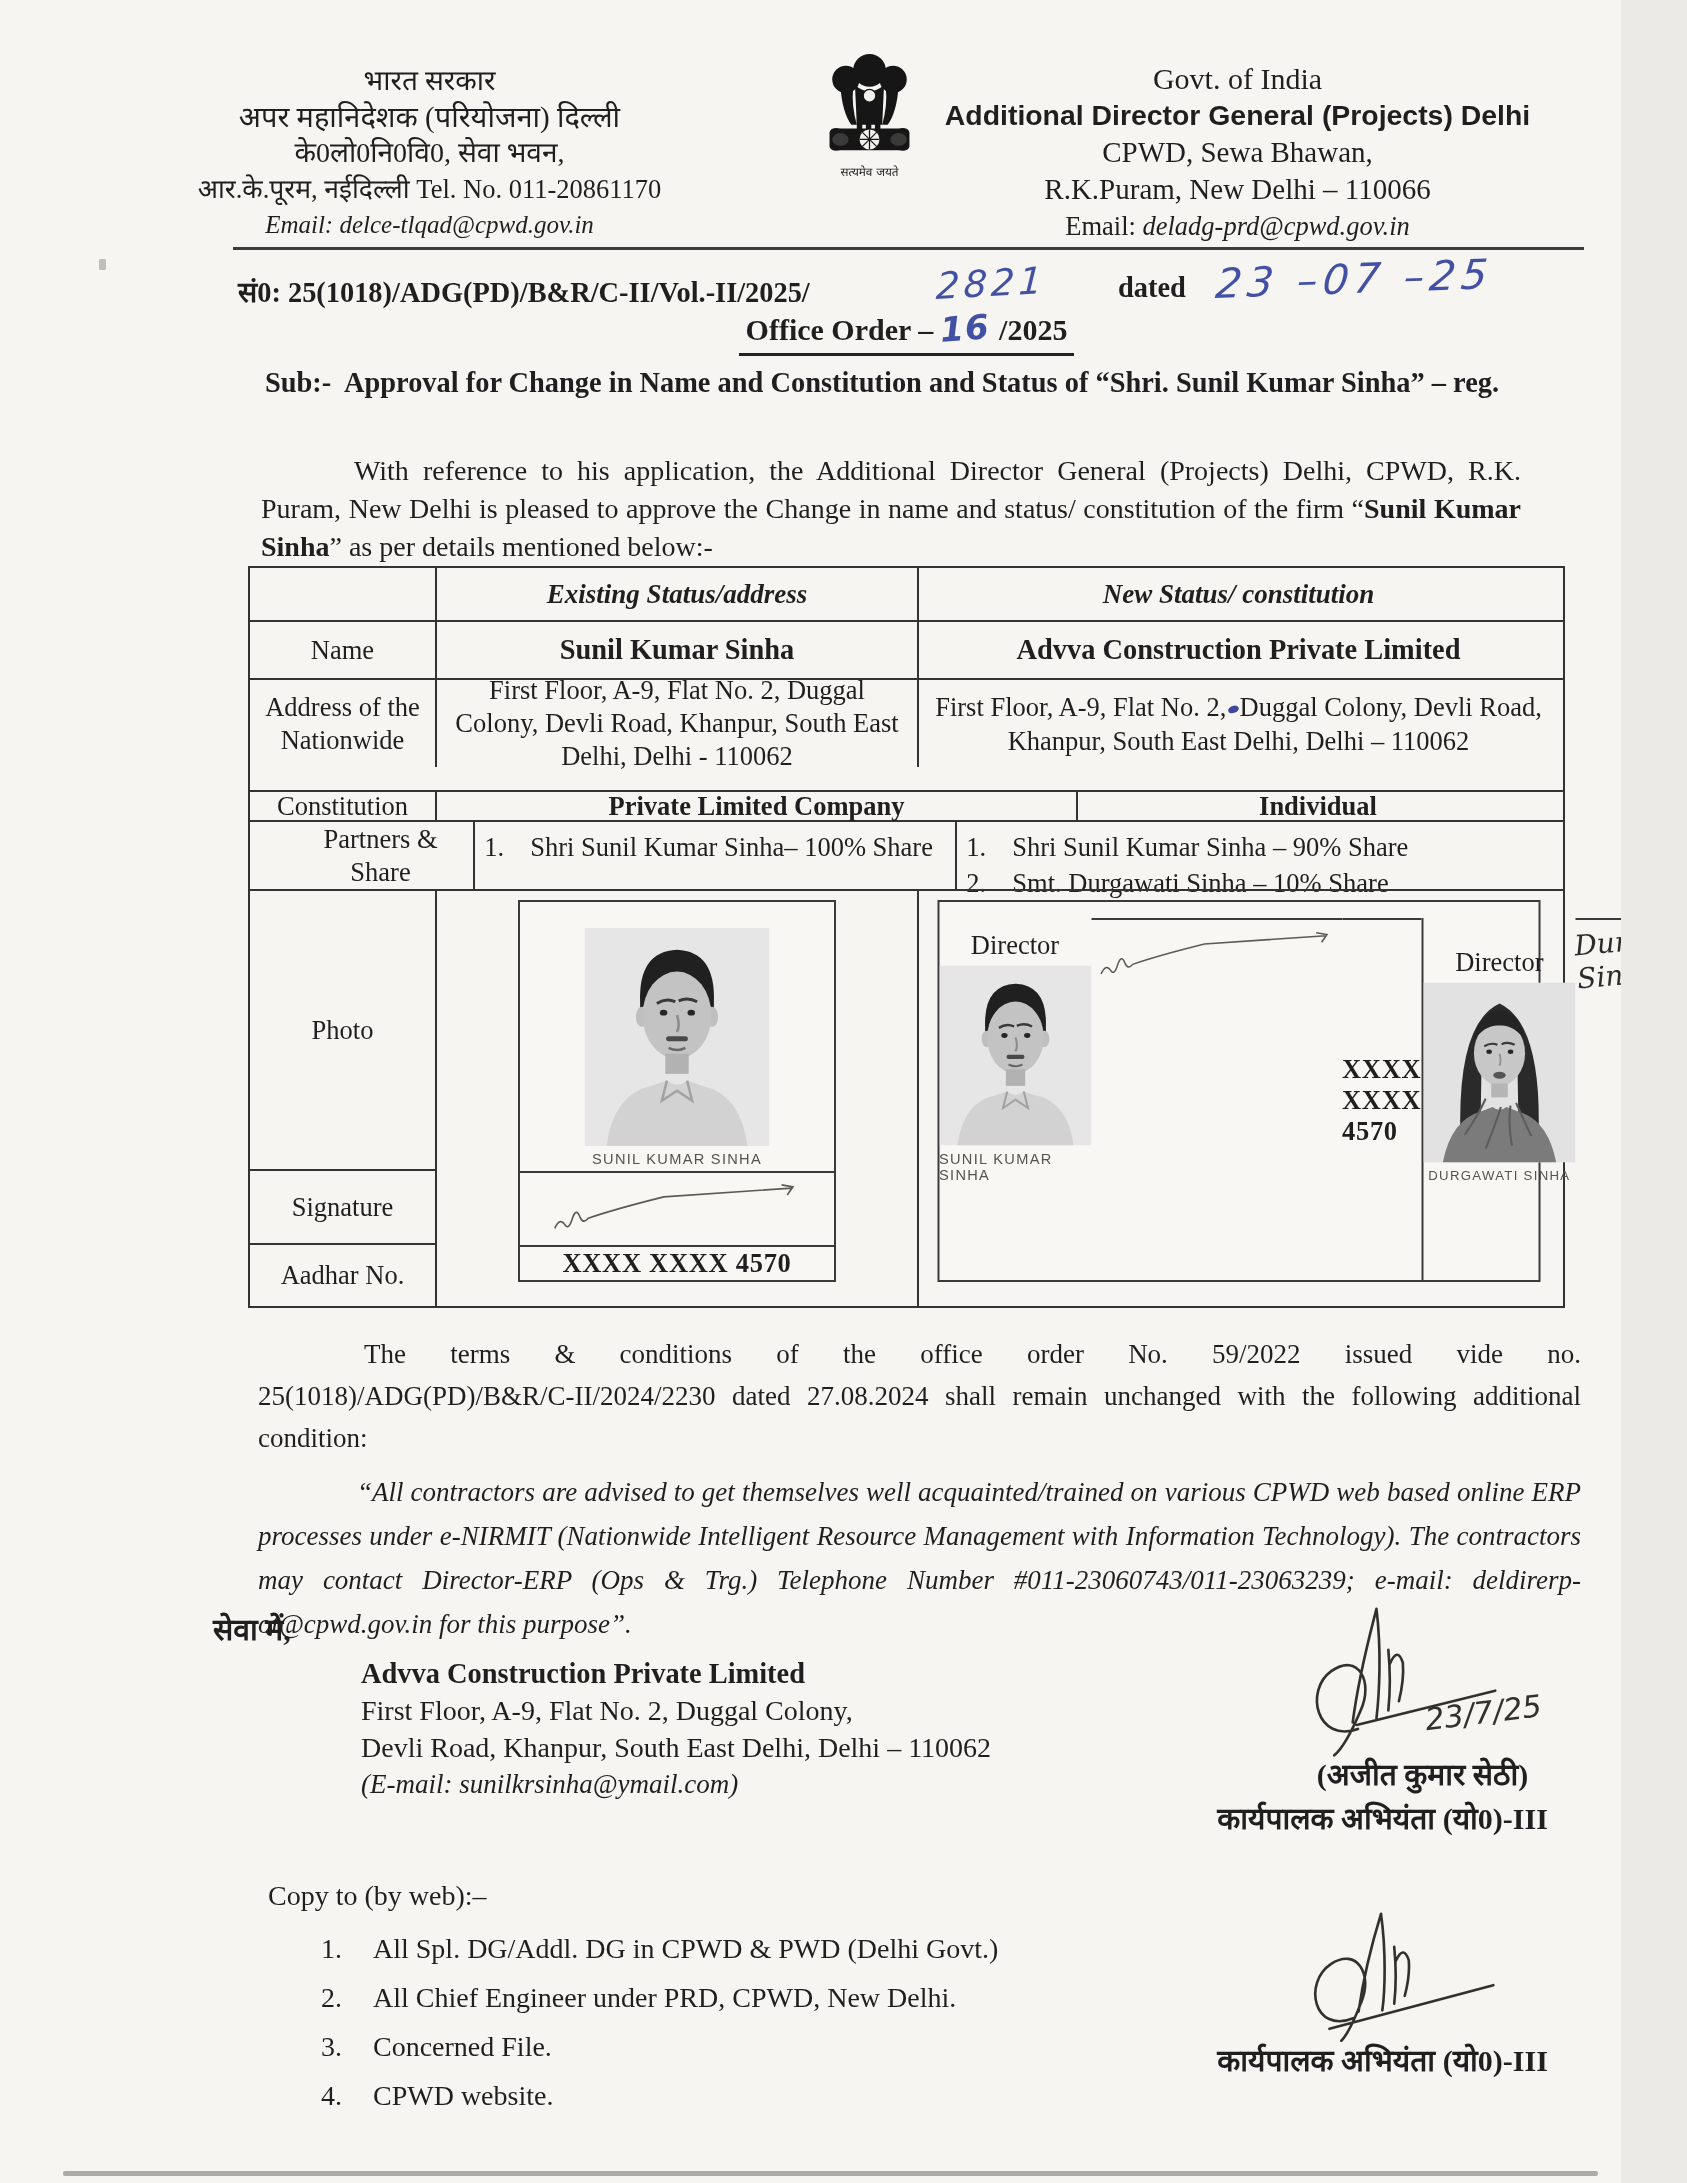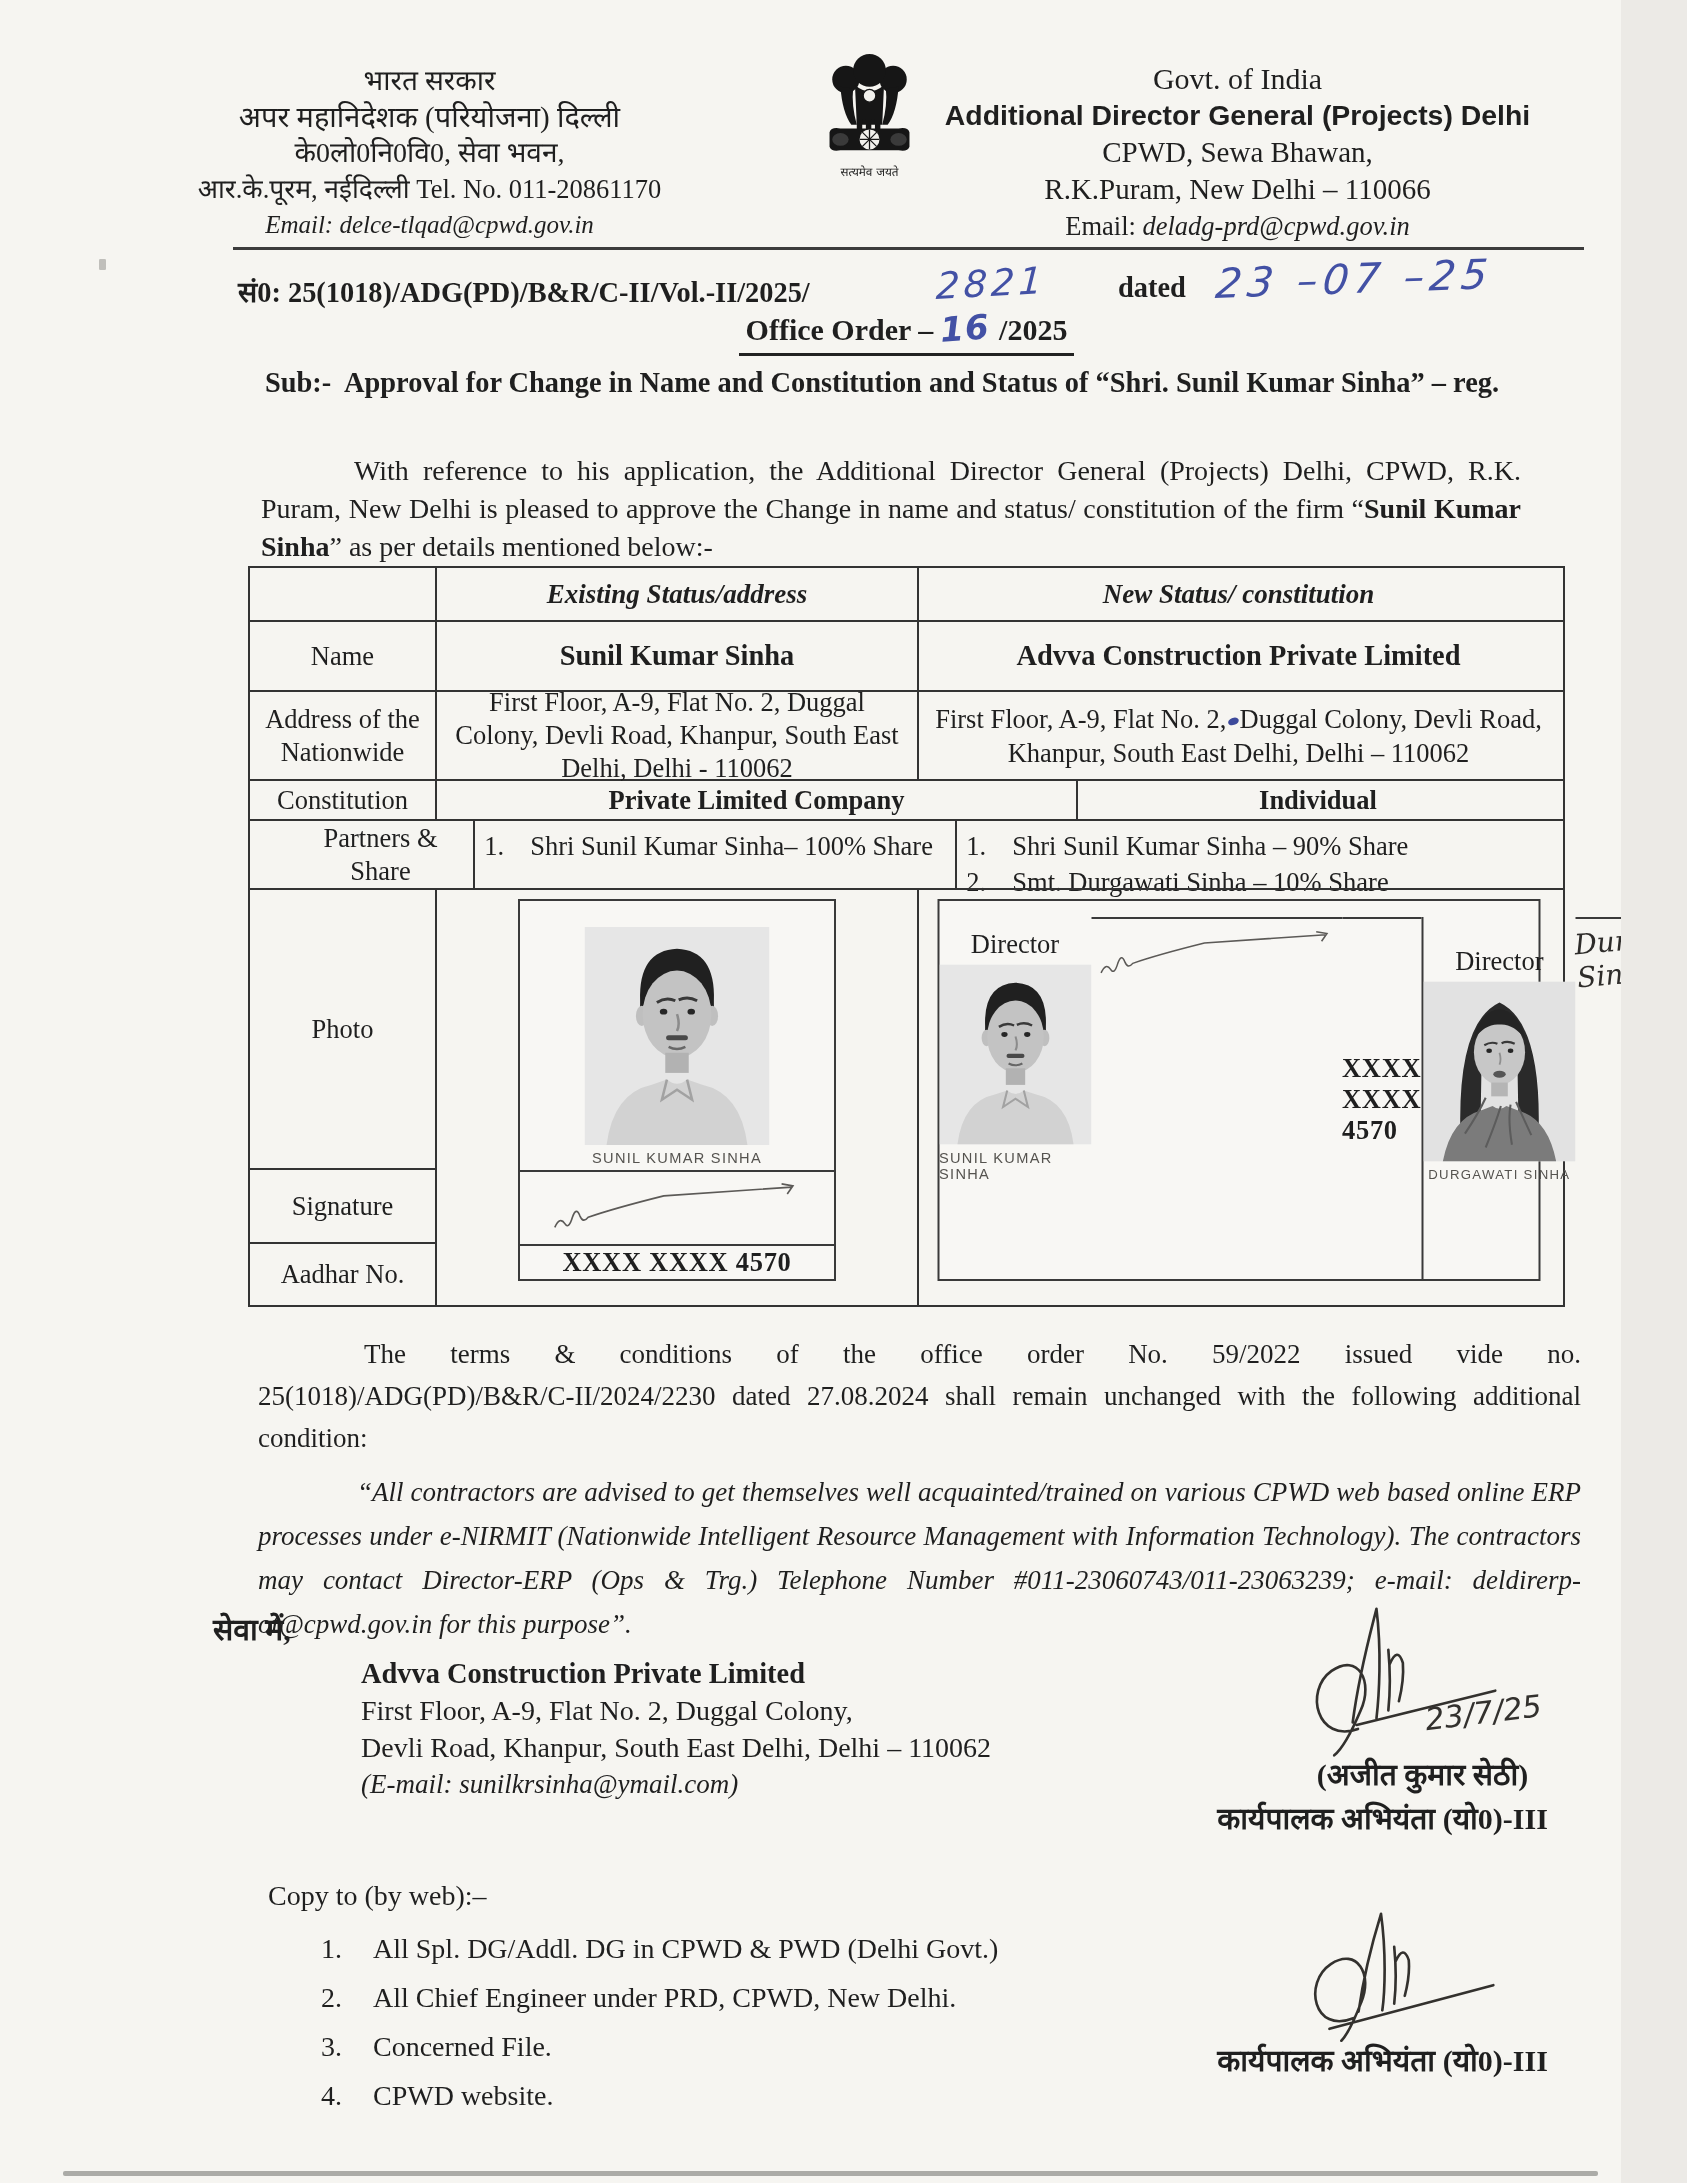--- a/index.html
+++ b/index.html
@@ -176,35 +176,35 @@
   </div>
 
   <div class="abs doc-table">
 
     <div class="trow" style="height:52px;">
       <div class="tcell c1"></div>
       <div class="tcell c2 th">Existing Status/address</div>
       <div class="tcell c3 th">New Status/ constitution</div>
     </div>
 
-    <div class="trow" style="height:70px;">
+    <div class="trow" style="height:58px;">
       <div class="tcell c1">Name</div>
       <div class="tcell c2 bold" style="font-size:28.4px;">Sunil Kumar Sinha</div>
       <div class="tcell c3 bold" style="font-size:28.4px;">Advva Construction Private Limited</div>
     </div>
 
     <div class="trow" style="height:89px;">
       <div class="tcell c1" style="line-height:33px;">Address of the Nationwide</div>
       <div class="tcell c2" style="line-height:33px;">First Floor, A-9, Flat No. 2, Duggal Colony, Devli Road, Khanpur, South East Delhi, Delhi - 110062</div>
       <div class="tcell c3" style="line-height:34px;">
         <div><span>First Floor, A-9, Flat No. 2,</span><span class="ink-dot"></span><span>Duggal Colony, Devli Road, Khanpur, South East Delhi, Delhi – 110062</span></div>
       </div>
     </div>
 
-    <div class="trow" style="height:40px;">
+    <div class="trow" style="height:30px;margin-top:23px;">
       <div class="tcell c1">Constitution</div>
       <div class="tcell c3 bold">Private Limited Company</div>
       <div class="tcell c2 bold">Individual</div>
     </div>
 
     <div class="trow" style="height:69px;padding-left:38px;">
       <div class="tcell c1" style="line-height:33px;">Partners &amp; Share</div>
       <div class="tcell c2 cell-left partners-cell">
         <div class="plist">
           <div class="pitem">

